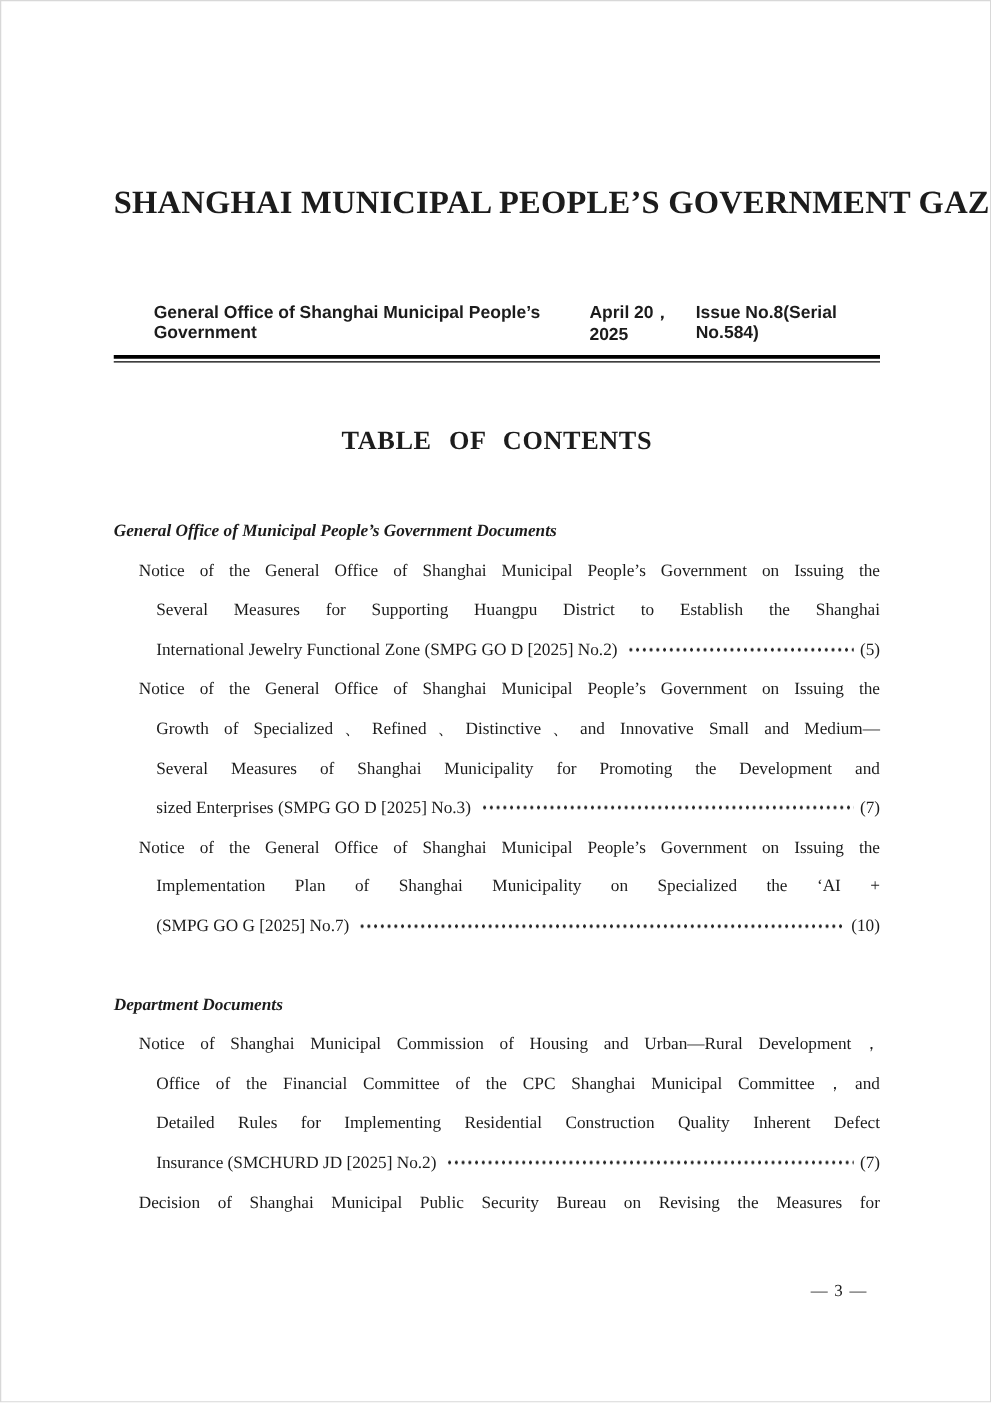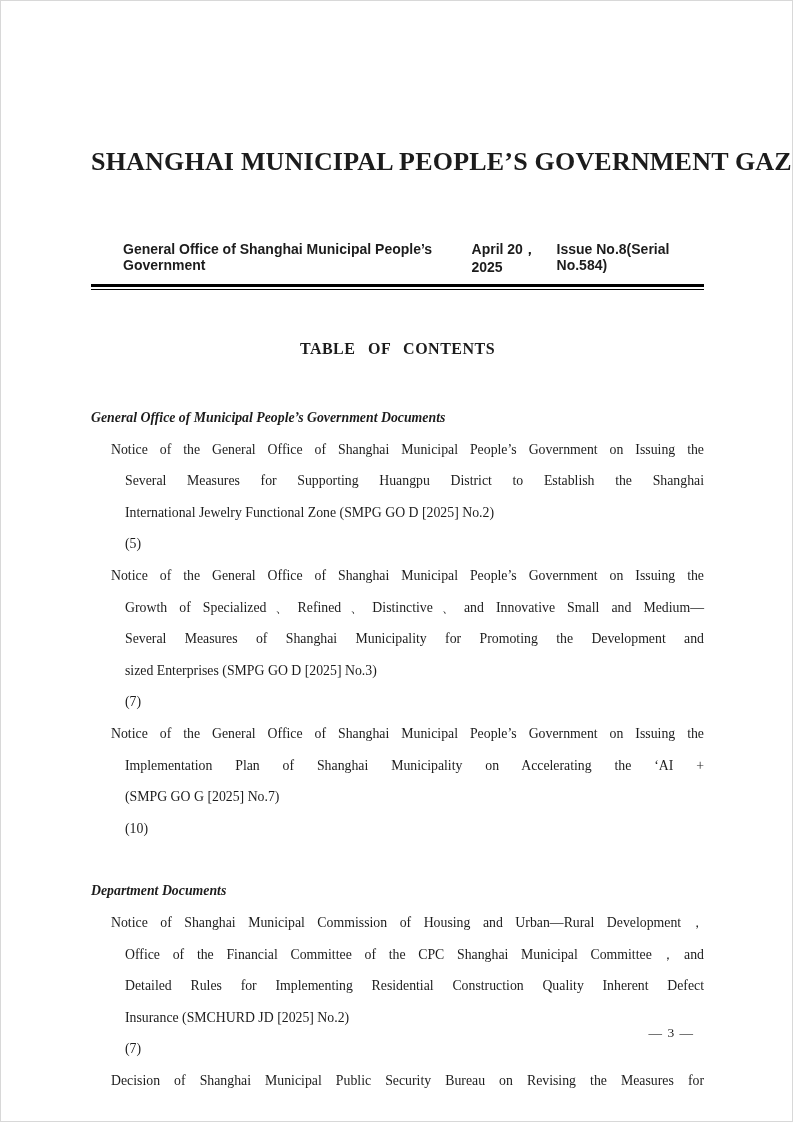--- a/index.html
+++ b/index.html
@@ -35,37 +35,37 @@
   }
 
   .rules { margin-top:9px; }
   .rule-thick { border-top:3px solid #000; height:0; }
   .rule-thin  { margin-top:2px; border-top:1px solid #000; height:0; }
 
   .toc-title {
     margin-top:50px;
     text-align:center;
     font-weight:bold;
-    font-size:16px;
+    font-size:21px;
     letter-spacing:0.5px;
     word-spacing:8px;
   }
 
   .toc {
     margin-top:44px;
     font-size:13.8px;
     line-height:31.6px;
   }
   .toc-section + .toc-section { margin-top:31px; }
   .section-heading { font-weight:bold;font-style:italic; }
 
   .toc-line { text-align:justify; text-align-last:justify;margin-left:20px; }
   .toc-line.cont { padding-left:14px; }
 
-  .leader-line { display:flex; text-align:left; text-align-last:left;flex-direction:column; }
+  .leader-line { display:flex; text-align:left; text-align-last:left; }
   .lltext { white-space:nowrap; }
   .leader {
     flex:1 1 auto;
     margin-left:8px;
     margin-right:5px;
     background-image:radial-gradient(circle, #222 1.15px, rgba(0,0,0,0) 1.5px);
     background-size:5.4px 31.6px;
     background-repeat:repeat-x;
     background-position:left center;
   }
@@ -117,21 +117,21 @@
             <div class="toc-line cont">Growth of Specialized、Refined、Distinctive、and Innovative Small and Medium—</div>
             <div class="toc-line cont">Several Measures of Shanghai Municipality for Promoting the Development and</div>
             <div class="toc-line cont leader-line">
               <span class="lltext">sized Enterprises (SMPG GO D [2025] No.3)</span>
               <span class="leader"></span>
               <span class="page-num">(7)</span>
             </div>
           </div>
           <div class="toc-entry">
             <div class="toc-line first">Notice of the General Office of Shanghai Municipal People’s Government on Issuing the</div>
-            <div class="toc-line cont">Implementation Plan of Shanghai Municipality on Accelerating the ‘AI +</div>
+            <div class="toc-line cont">Implementation Plan of Shanghai Municipality on Specialized the ‘AI +</div>
             <div class="toc-line cont leader-line">
               <span class="lltext">(SMPG GO G [2025] No.7)</span>
               <span class="leader"></span>
               <span class="page-num">(10)</span>
             </div>
           </div>
         </div>
         <div class="toc-section">
           <div class="section-heading">Department Documents</div>
           <div class="toc-entry">

